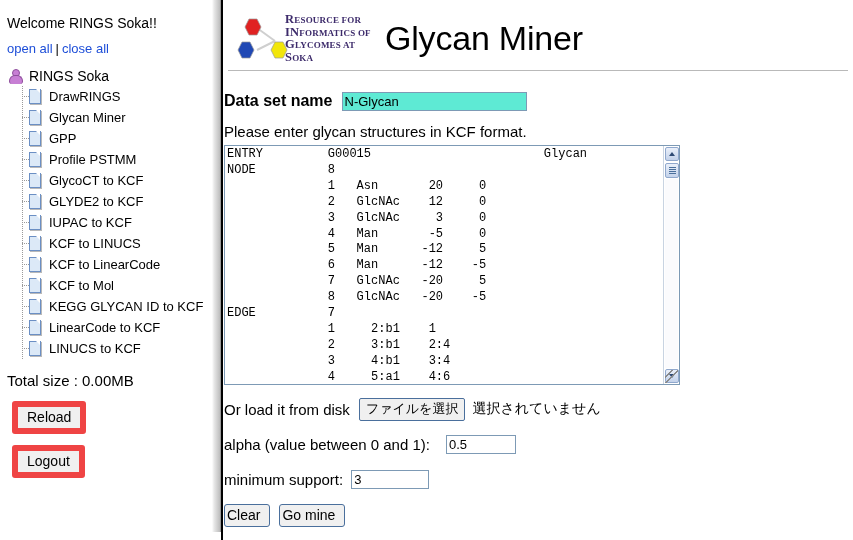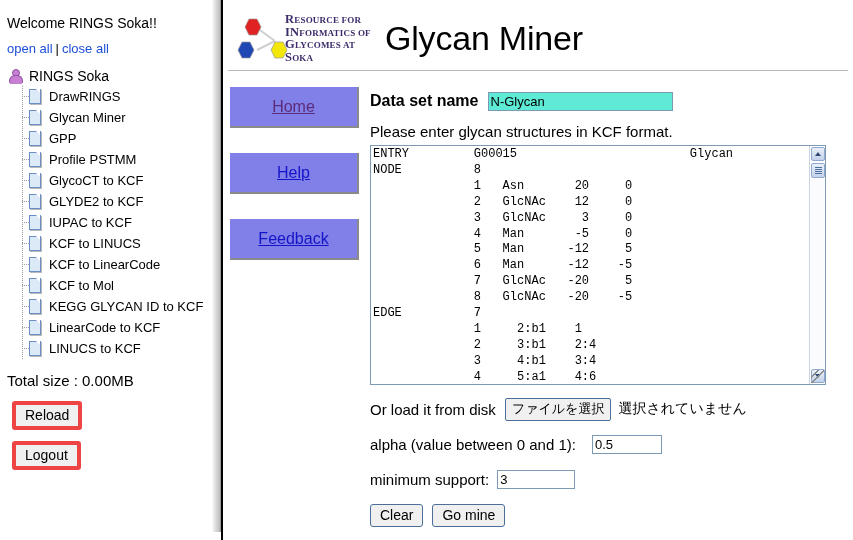--- a/index.html
+++ b/index.html
@@ -154,21 +154,21 @@
   }
   .sidebtns {
     padding: 12px 0 0 12px;
   }
   .sidebtn {
     display: block;
     font-family: "Liberation Sans", sans-serif;
     font-size: 14px;
     color: #000000;
     background: #f0f0f0;
-    border: 4px solid #ef4444;
+    border: 6px solid #ef4444;
     border-radius: 3px;
     padding: 2px 9px 3px 9px;
     margin-bottom: 11px;
     cursor: pointer;
   }
 
   
   #main {
     position: absolute;
     left: 223px; top: 0;
@@ -439,21 +439,21 @@
     margin-top: 14px;
     gap: 9px;
   }
   .actbtn {
     font-family: "Liberation Sans", sans-serif;
     font-size: 14px;
     color: #000000;
     background: #f0f0f0;
     border: 1px solid #4a6f9c;
     border-radius: 3px;
-    padding: 2px 9px 3px 9px;
+    padding: 2px 9px 3px 2px;
     cursor: pointer;
   }
 </style>
 </head>
 <body>
 
 <div id="sidebar">
 
   <div class="welcome">Welcome RINGS Soka!!</div>
 
@@ -592,25 +592,20 @@
         <div class="rings-line"><span class="cap">G</span><span>LYCOMES AT</span></div>
         <div class="rings-line"><span class="cap">S</span><span>OKA</span></div>
       </div>
     </div>
     <div id="title">Glycan Miner</div>
   </div>
   <div id="headerline"></div>
 
   <div id="content">
 
-    <div id="navcol">
-      <a class="navbtn visited" href="#">Home</a>
-      <a class="navbtn unvisited" href="#">Help</a>
-      <a class="navbtn unvisited" href="#">Feedback</a>
-    </div>
 
     <div id="formcol">
 
       <div class="row-dsname">
         <span class="lbl-bold">Data set name</span>
         <input id="dsname-input" type="text" value="N-Glycan" style="">
       </div>
 
       <div class="instr">Please enter glycan structures in KCF format.</div>
 

